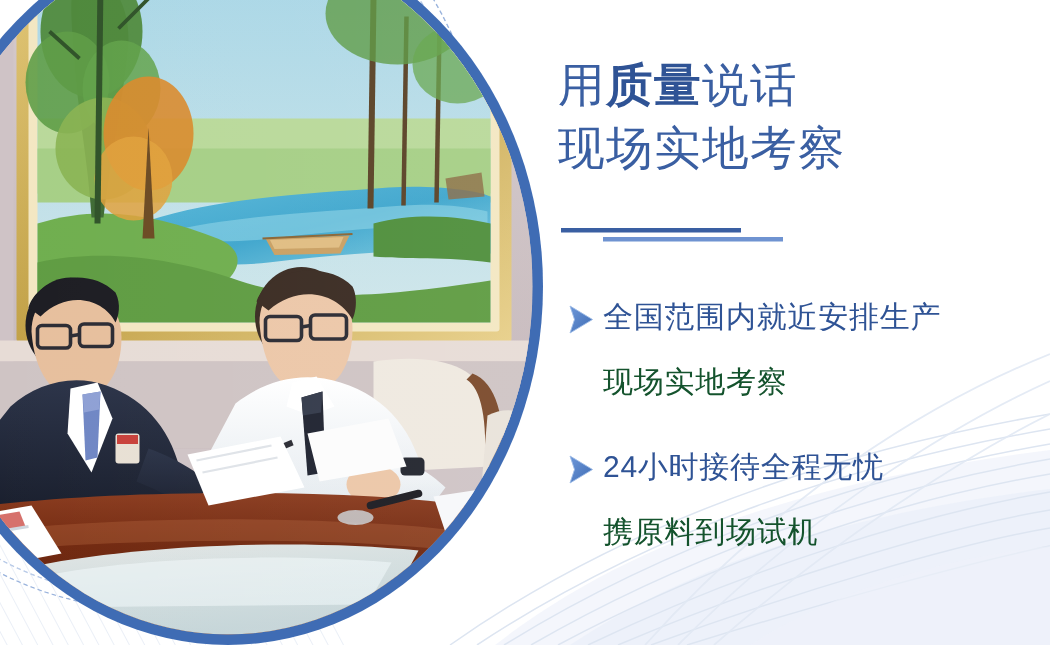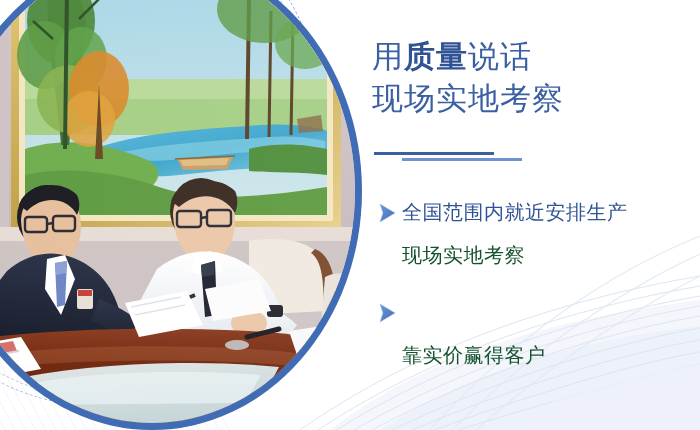--- a/index.html
+++ b/index.html
@@ -377,20 +377,21 @@
               <defs>
                 <linearGradient id="arrG2" x1="0" y1="0" x2="1" y2="1">
                   <stop offset="0" stop-color="#6d97d8"></stop>
                   <stop offset="1" stop-color="#3f6cb4"></stop>
                 </linearGradient>
               </defs>
               <path d="M8,6 L23,15 L8,24 L11,15 Z" fill="url(#arrG2)"></path>
               <path d="M8,6 L23,15 L8,24 L11,15 Z" fill="none" stroke="#9dbbe6" stroke-width="0.6"></path>
             </svg>
           </span>
+          <span class="btext">24小时接待全程无忧</span>
         </div>
-        <div class="bsub">靠实价赢得客户</div>
+        <div class="bsub">携原料到场试机</div>
       </div>
 
     </div>
   </div>
 
 </div>
 
 </body></html>

